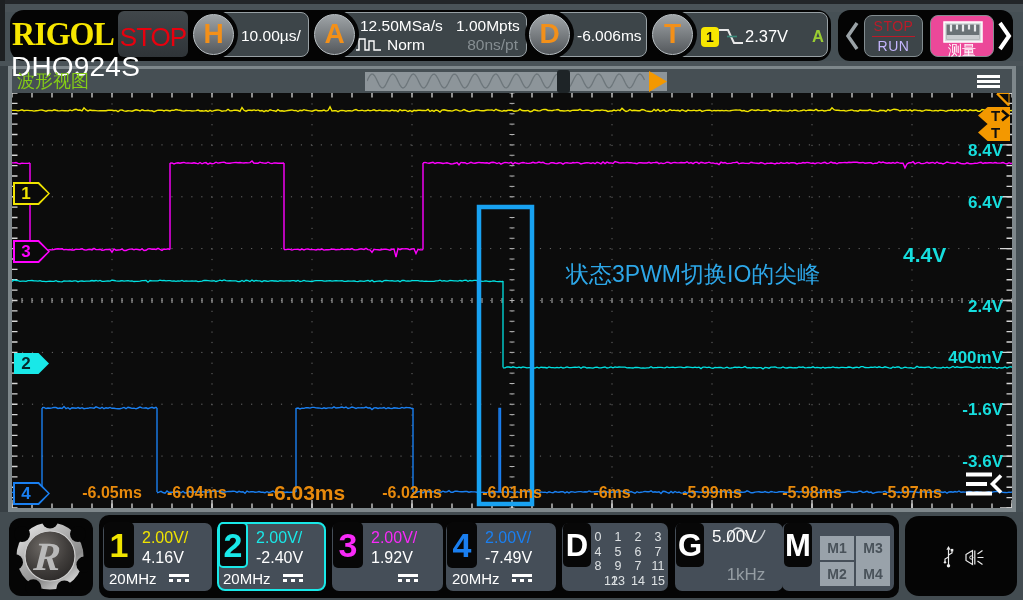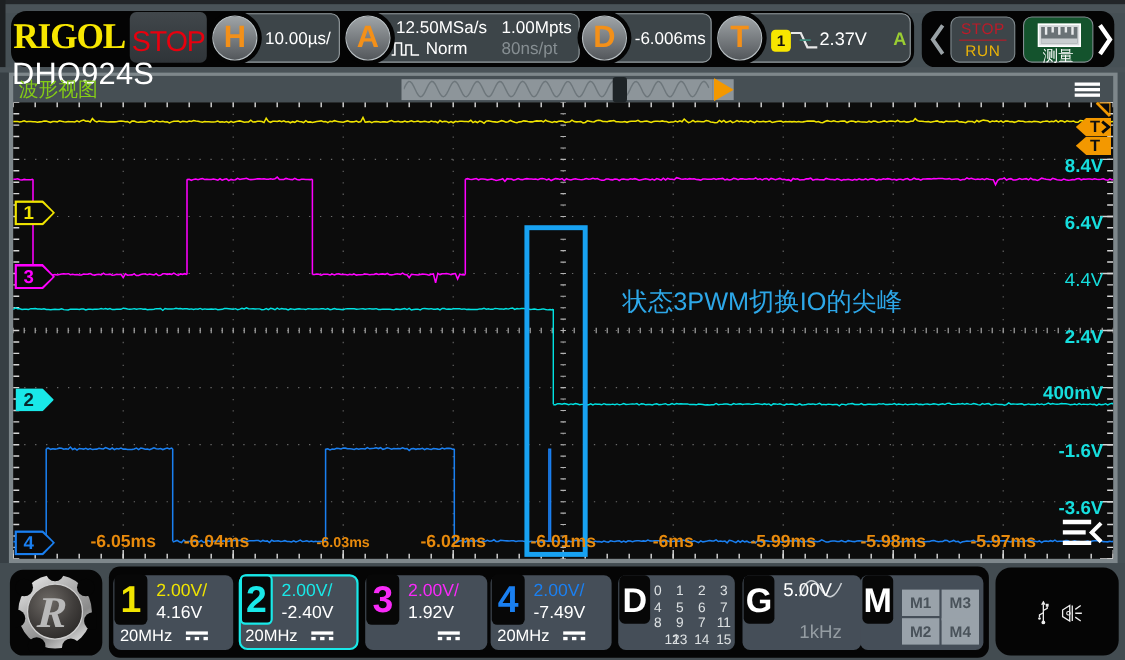--- a/index.html
+++ b/index.html
@@ -21,21 +21,21 @@
 <div class="abs" style="left:193px;top:20px;width:41px;height:28px;text-align:center;font-size:28px;line-height:28px;font-weight:bold;color:#f39019">H</div>
 <div class="abs" style="left:326px;top:12px;width:201px;height:45px;background:#3d4549;border:1.5px solid #98a0a4;border-radius:8px"></div>
 <div class="abs" style="left:360px;top:17px;width:100px;height:18px;font-size:15.5px;line-height:18px;color:#fff">12.50MSa/s</div>
 <div class="abs" style="left:456px;top:17px;width:62px;height:18px;font-size:15.5px;line-height:18px;color:#fff;text-align:right">1.00Mpts</div>
 <div class="abs" style="left:351px;top:29px;width:40px;height:24px">
     <svg width="28" height="18" viewBox="0 0 28 18" style="position:absolute;left:4px;top:6px">
 <path d="M1 15 h3 v-11 h6 v11 h4 v-9 h5 v9 h7" stroke="#ffffff" stroke-width="1.4" fill="none"></path>
 </svg>
   </div>
 <div class="abs" style="left:387px;top:36px;width:50px;height:18px;font-size:15.5px;line-height:18px;color:#fff">Norm</div>
-<div class="abs" style="left:456px;top:36px;width:62px;height:18px;font-size:15.5px;line-height:18px;color:#868e92;text-align:left">80ns/pt</div>
+<div class="abs" style="left:456px;top:36px;width:62px;height:18px;font-size:15.5px;line-height:18px;color:#868e92;text-align:right">80ns/pt</div>
 <div class="abs" style="left:310px;top:10px;width:49px;height:49px;background:#040404;border-radius:50%"></div>
 <div class="abs" style="left:314px;top:14px;width:41px;height:41px;border-radius:50%;background:linear-gradient(#9fa4a7,#54585c);border:1px solid #b9c0c4"></div>
 <div class="abs" style="left:314px;top:20px;width:41px;height:28px;text-align:center;font-size:28px;line-height:28px;font-weight:bold;color:#f39019">A</div>
 <div class="abs" style="left:541px;top:12px;width:106px;height:45px;background:#3d4549;border:1.5px solid #98a0a4;border-radius:8px"></div>
 <div class="abs" style="left:577px;top:27px;width:66px;height:18px;font-size:15.5px;line-height:18px;color:#fff">-6.006ms</div>
 <div class="abs" style="left:525px;top:10px;width:49px;height:49px;background:#040404;border-radius:50%"></div>
 <div class="abs" style="left:529px;top:14px;width:41px;height:41px;border-radius:50%;background:linear-gradient(#9fa4a7,#54585c);border:1px solid #b9c0c4"></div>
 <div class="abs" style="left:529px;top:20px;width:41px;height:28px;text-align:center;font-size:28px;line-height:28px;font-weight:bold;color:#f39019">D</div>
 <div class="abs" style="left:667px;top:12px;width:161px;height:45px;background:#3d4549;border:1.5px solid #98a0a4;border-radius:8px"></div>
 <div class="abs" style="left:701px;top:27px;width:18px;height:20px;background:#f7e600;border-radius:4px;text-align:center;font-size:14px;line-height:20px;font-weight:bold;color:#101010">1</div>
@@ -49,23 +49,23 @@
 <div class="abs" style="left:812px;top:26px;width:18px;height:20px;font-size:16.5px;line-height:20px;font-weight:bold;color:#9acd32">A</div>
 <div class="abs" style="left:648px;top:10px;width:49px;height:49px;background:#040404;border-radius:50%"></div>
 <div class="abs" style="left:652px;top:14px;width:41px;height:41px;border-radius:50%;background:linear-gradient(#9fa4a7,#54585c);border:1px solid #b9c0c4"></div>
 <div class="abs" style="left:652px;top:20px;width:41px;height:28px;text-align:center;font-size:28px;line-height:28px;font-weight:bold;color:#f39019">T</div>
 <svg width="16" height="30" viewBox="0 0 16 30" style="position:absolute;left:844px;top:21px">
     <path d="M13 2 L4 15 L13 28" stroke="#9aa2a6" stroke-width="3.5" fill="none"></path>
   </svg>
 <div class="abs" style="left:864px;top:15px;width:59px;height:42px;background:#3d4549;border:1.5px solid #828c90;border-radius:8px">
     <div style="position:absolute;left:0;top:2px;width:57px;text-align:center;font-size:14px;color:#bb1b29;letter-spacing:0.5px">STOP</div>
     <div style="position:absolute;left:7px;top:19.5px;width:43px;height:1.5px;background:#bb1b29"></div>
-    <div style="position:absolute;left:0;top:22px;width:57px;text-align:center;font-size:14px;color:#eab308;letter-spacing:0.5px">RUN</div>
-  </div>
-<div class="abs" style="left:930px;top:15px;width:64px;height:42px;background:#14532d;border:1.5px solid #828c90;border-radius:8px">
+    <div style="position:absolute;left:0;top:22px;width:57px;text-align:center;font-size:14px;color:#c4b5fd;letter-spacing:0.5px">RUN</div>
+  </div>
+<div class="abs" style="left:930px;top:15px;width:64px;height:42px;background:#ec4899;border:1.5px solid #828c90;border-radius:8px">
     <svg width="40" height="22" viewBox="0 0 40 22" style="position:absolute;left:12px;top:5px">
 <rect x="1" y="1" width="38" height="20" fill="#d9dcde" stroke="#fff" stroke-width="1.5"></rect>
 <rect x="3.5" y="3.5" width="33" height="15" fill="#6a7276"></rect>
 <path d="M8 3.5 v7 M14 3.5 v5 M20 3.5 v7 M26 3.5 v5 M32 3.5 v7" stroke="#e8eaec" stroke-width="2.2" fill="none"></path>
 <path d="M3.5 14 h33 l0 4.5 h-33 z" fill="#c9cdd0"></path>
 </svg>
     <div style="position:absolute;left:0;top:26px;width:62px;text-align:center;font-size:14px;color:#fff">测量</div>
   </div>
 <svg width="16" height="30" viewBox="0 0 16 30" style="position:absolute;left:996px;top:21px">
     <path d="M4 2 L13 15 L4 28" stroke="#ffffff" stroke-width="4" fill="none"></path>
@@ -156,28 +156,28 @@
     <svg width="10" height="17" style="position:absolute;left:22px;top:0">
       <path d="M2 3.5 L8 8.5 L2 13.5" stroke="#0a0a0a" stroke-width="2.6" fill="none"></path>
     </svg>
   </div>
 <div style="position:absolute;left:978px;top:124px;width:32px;height:17px">
     <div style="position:absolute;inset:0;background:#f39800;clip-path:polygon(100% 0, 30% 0, 0 50%, 30% 100%, 100% 100%)"></div>
     <div style="position:absolute;left:6px;top:0;width:23px;height:17px;line-height:18px;text-align:center;font-size:15px;font-weight:bold;color:#101010">T</div>
   </div>
 <div class="abs" style="left:903px;top:141.9px;width:100px;height:18px;font-size:17px;line-height:18px;font-weight:bold;color:#16dede;text-align:right">8.4V</div>
 <div class="abs" style="left:903px;top:193.8px;width:100px;height:18px;font-size:17px;line-height:18px;font-weight:bold;color:#16dede;text-align:right">6.4V</div>
-<div class="abs" style="left:903px;top:245.6px;width:100px;height:18px;font-size:17px;line-height:18px;font-weight:normal;color:#16dede;text-align:right">4.4V</div>
+<div class="abs" style="left:903px;top:245.6px;width:100px;height:18px;font-size:21px;line-height:18px;font-weight:bold;color:#16dede;text-align:left">4.4V</div>
 <div class="abs" style="left:903px;top:297.5px;width:100px;height:18px;font-size:17px;line-height:18px;font-weight:bold;color:#16dede;text-align:right">2.4V</div>
 <div class="abs" style="left:903px;top:349.4px;width:100px;height:18px;font-size:17px;line-height:18px;font-weight:bold;color:#16dede;text-align:right">400mV</div>
 <div class="abs" style="left:903px;top:401.3px;width:100px;height:18px;font-size:17px;line-height:18px;font-weight:bold;color:#16dede;text-align:right">-1.6V</div>
 <div class="abs" style="left:903px;top:453.1px;width:100px;height:18px;font-size:17px;line-height:18px;font-weight:bold;color:#16dede;text-align:right">-3.6V</div>
 <div class="abs" style="left:67.0px;top:484px;width:90px;height:17px;font-size:16px;line-height:17px;font-weight:bold;color:#e88a0c;text-align:center">-6.05ms</div>
 <div class="abs" style="left:167.0px;top:484px;width:90px;height:17px;font-size:16px;line-height:17px;font-weight:bold;color:#e88a0c;text-align:left">-6.04ms</div>
-<div class="abs" style="left:267.0px;top:484px;width:90px;height:17px;font-size:13px;line-height:17px;font-weight:bold;color:#e88a0c;text-align:center">-6.03ms</div>
+<div class="abs" style="left:267.0px;top:484px;width:90px;height:17px;font-size:21px;line-height:17px;font-weight:bold;color:#e88a0c;text-align:left">-6.03ms</div>
 <div class="abs" style="left:367.0px;top:484px;width:90px;height:17px;font-size:16px;line-height:17px;font-weight:bold;color:#e88a0c;text-align:center">-6.02ms</div>
 <div class="abs" style="left:467.0px;top:484px;width:90px;height:17px;font-size:16px;line-height:17px;font-weight:bold;color:#e88a0c;text-align:center">-6.01ms</div>
 <div class="abs" style="left:567.0px;top:484px;width:90px;height:17px;font-size:16px;line-height:17px;font-weight:bold;color:#e88a0c;text-align:center">-6ms</div>
 <div class="abs" style="left:667.0px;top:484px;width:90px;height:17px;font-size:16px;line-height:17px;font-weight:bold;color:#e88a0c;text-align:center">-5.99ms</div>
 <div class="abs" style="left:767.0px;top:484px;width:90px;height:17px;font-size:16px;line-height:17px;font-weight:bold;color:#e88a0c;text-align:center">-5.98ms</div>
 <div class="abs" style="left:867.0px;top:484px;width:90px;height:17px;font-size:16px;line-height:17px;font-weight:bold;color:#e88a0c;text-align:center">-5.97ms</div>
 <div class="abs" style="left:566px;top:261px;width:290px;height:27px;font-size:23px;line-height:27px;color:#2da7e8">状态3PWM切换IO的尖峰</div>
 <svg width="37" height="26" viewBox="0 0 37 26" style="position:absolute;left:966px;top:471px">
 <path d="M0 3.5 h26 M0 13 h21 M0 22.5 h26" stroke="#ffffff" stroke-width="4"></path>
 <path d="M35 4.5 L26.5 13 L35 21.5" stroke="#ffffff" stroke-width="3.6" fill="none"></path>

